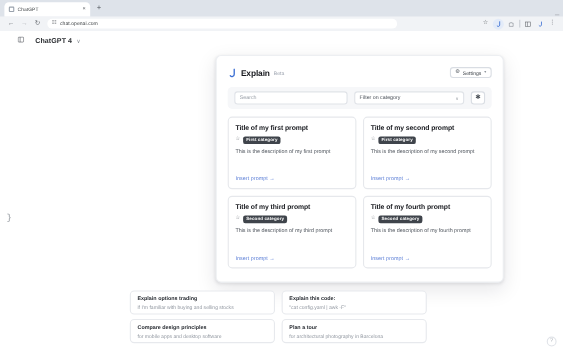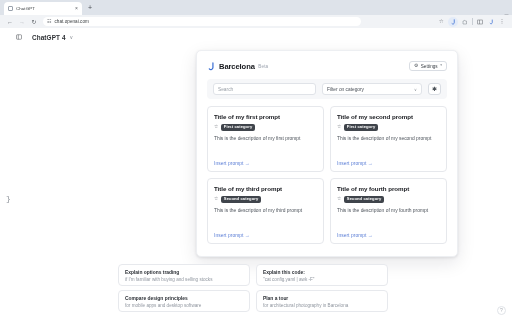--- a/index.html
+++ b/index.html
@@ -240,21 +240,21 @@
   <div id="brace-artifact">}</div>
 
   <div id="ext-panel">
 
     <div id="ext-head">
       <span id="logo-mark">
         <svg width="8" height="9" viewBox="0 0 12 14">
             <path d="M9 1.5v7.2A3.1 3.1 0 0 1 3.4 10.6" fill="none" stroke="#3b6fd4" stroke-width="1.9" stroke-linecap="round"></path>
           </svg>
       </span>
-      <span id="brand-name">Barcelona</span>
+      <span id="brand-name">Explain</span>
       <span id="brand-beta">Beta</span>
       <div id="settings-btn">
         <span class="gear">⚙</span>
         <span class="lbl">Settings</span>
         <span class="car">▾</span>
       </div>
     </div>
 
     <div id="filter-bar">
       <div id="search-input">

